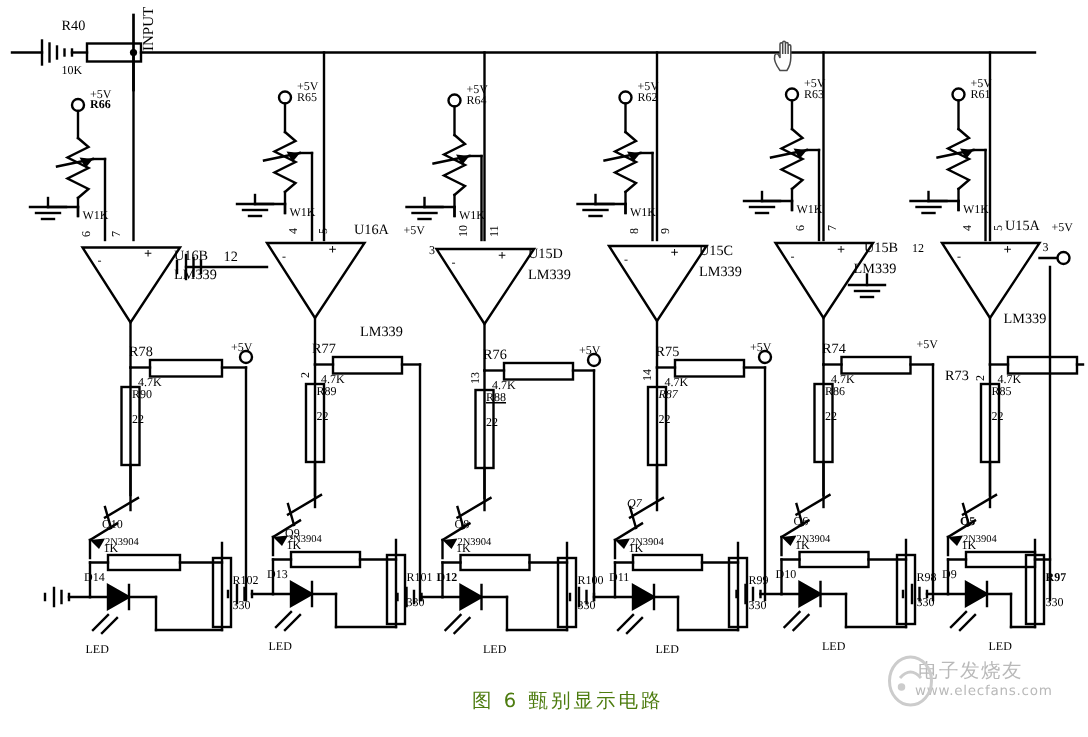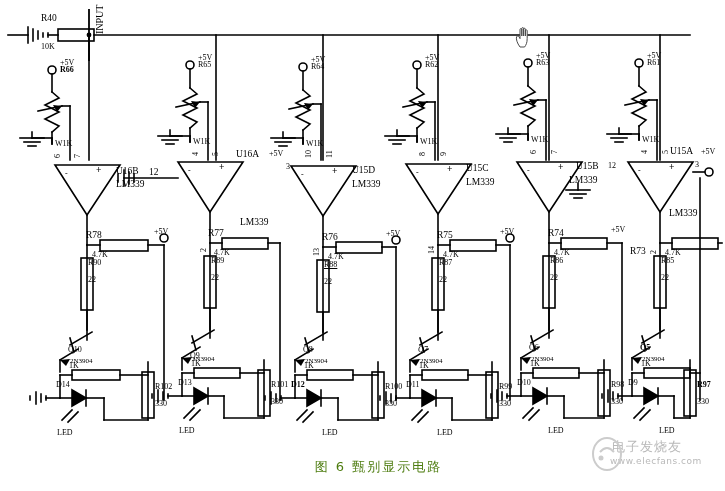--- a/index.html
+++ b/index.html
@@ -505,23 +505,23 @@
   <div class="lbl rot pin" style="left:419px;top:156px;">8</div>
   <div class="lbl rot pin" style="left:440px;top:156px;">9</div>
   <div class="lbl sm" style="left:416px;top:169px;">-</div>
   <div class="lbl" style="left:447px;top:165px;font-weight:bold;">+</div>
   <div class="lbl" style="left:466px;top:164px;">U15C</div>
   <div class="lbl" style="left:466px;top:178px;">LM339</div>
   <div class="lbl rot pin" style="left:428px;top:254px;">14</div>
   <div class="lbl" style="left:437px;top:231px;">R75</div>
   <div class="lbl sm" style="left:443px;top:251px;">4.7K</div>
   <div class="lbl sm" style="left:500px;top:228px;">+5V</div>
-  <div class="lbl sm" style="left:439px;top:259px;">R87</div>
+  <div class="lbl sm" style="left:439px;top:259px;font-style:italic;">R87</div>
   <div class="lbl sm" style="left:439px;top:276px;">22</div>
-  <div class="lbl sm" style="left:418px;top:346px;font-style:italic;">Q7</div>
+  <div class="lbl sm" style="left:418px;top:332px;font-style:italic;">Q7</div>
   <div class="lbl xs" style="left:420px;top:358px;">2N3904</div>
   <div class="lbl sm" style="left:419px;top:362px;">1K</div>
   <div class="lbl sm" style="left:406px;top:381px;">D11</div>
   <div class="lbl sm" style="left:437px;top:429px;">LED</div>
   <div class="lbl sm" style="left:499px;top:383px;">R99</div>
   <div class="lbl sm" style="left:499px;top:400px;">330</div>
 
   <div class="lbl sm" style="left:536px;top:52px;">+5V</div>
   <div class="lbl sm" style="left:536px;top:59px;">R63</div>
   <div class="lbl sm" style="left:531px;top:136px;">W1K</div>

